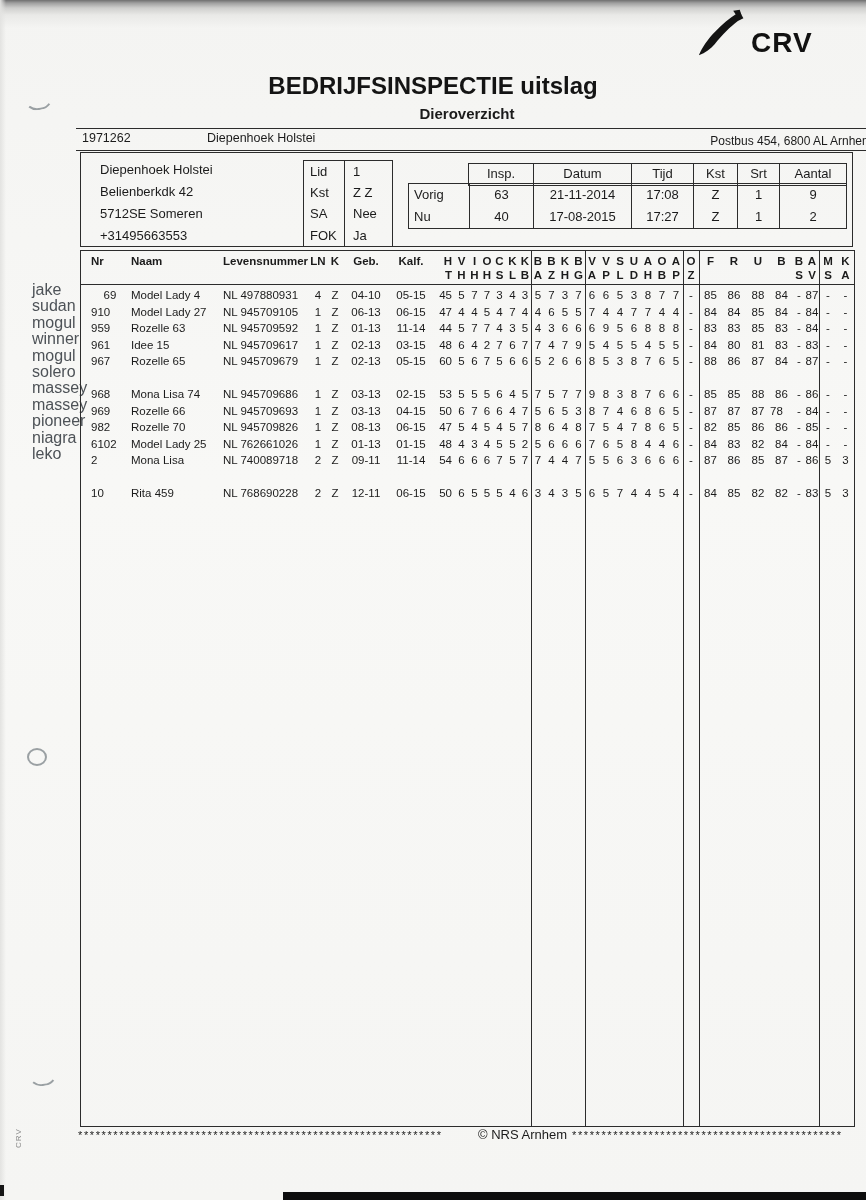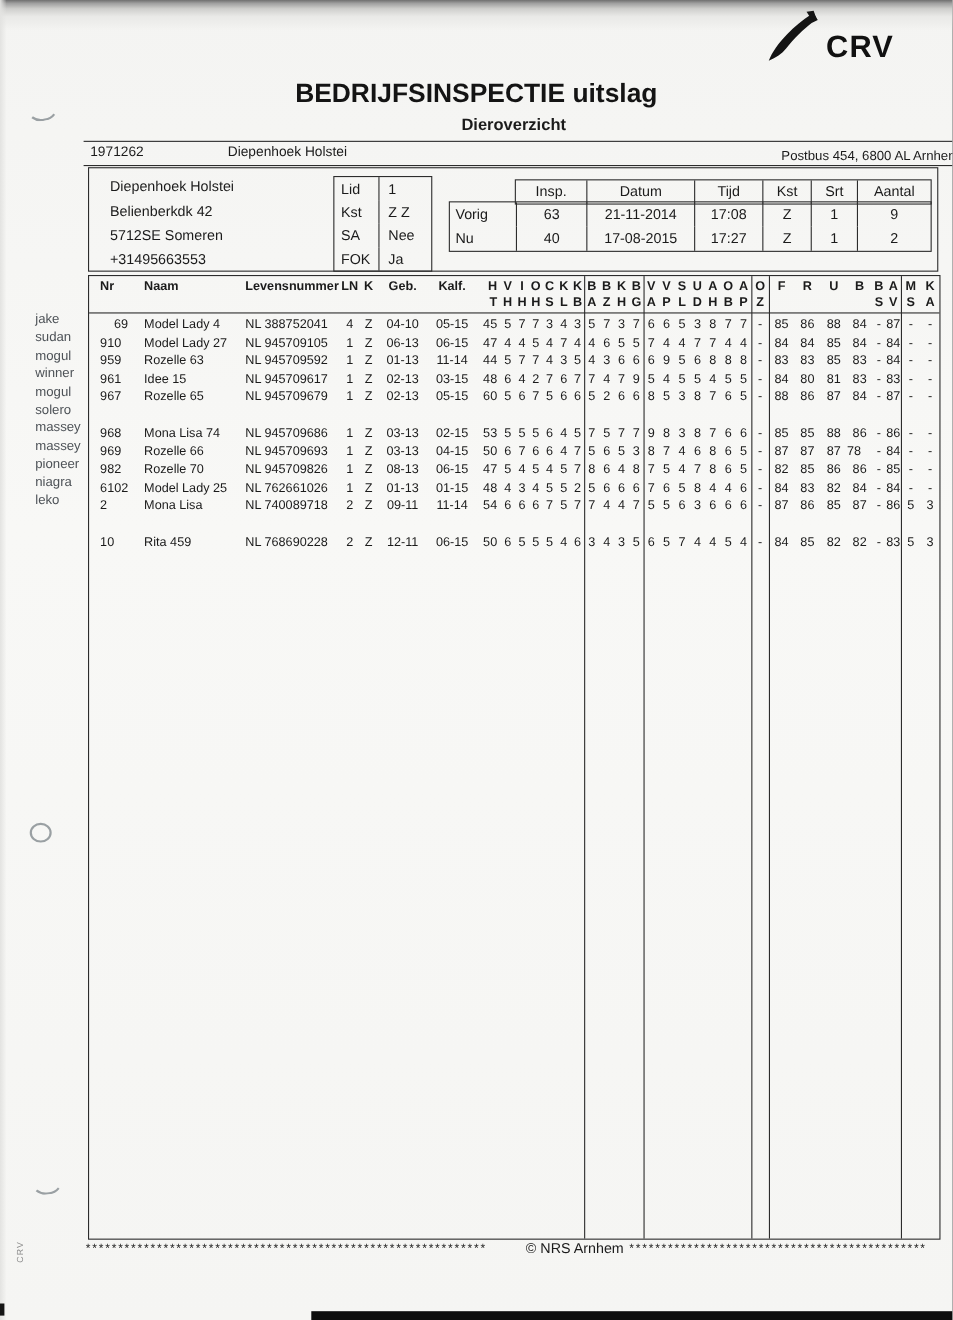--- a/index.html
+++ b/index.html
@@ -32,21 +32,21 @@
   .flag-label{width:41px;border-right:1px solid #2c2c2c;padding-left:6px;box-sizing:border-box;}
   .flag-value{padding-left:8px;}
   #insp-head{position:absolute;left:468px;top:163px;display:inline-flex;border:1px solid #2c2c2c;height:21px;}
   .insp-hcell{line-height:20px;text-align:center;font-size:13px;border-left:1px solid #2c2c2c;box-sizing:border-box;}
   .insp-hcell:first-child{border-left:none;}
   #insp-body{position:absolute;left:408px;top:183px;display:inline-flex;flex-direction:column;border:1px solid #2c2c2c;}
   .insp-row{display:flex;height:22px;line-height:22px;font-size:13px;}
   .insp-label{padding-left:5px;box-sizing:border-box;font-weight:bold;}
   .insp-cell{text-align:center;border-left:1px solid #2c2c2c;box-sizing:border-box;}
   
-  #notes{position:absolute;left:32px;top:282px;width:48px;font-size:12px;color:#4d5257;}
+  #notes{position:absolute;left:32px;top:282px;width:48px;font-size:16px;color:#4d5257;}
   .note{height:16.4px;line-height:16.4px;}
   
   #maintable{position:absolute;left:80px;top:250px;width:773px;height:875px;border:1px solid #2c2c2c;box-sizing:content-box;}
   #thead{position:absolute;left:0;top:3px;display:flex;}
   .th{box-sizing:border-box;font-weight:bold;font-size:11.5px;display:flex;flex-direction:column;}
   .thl{height:14px;line-height:14px;}
   .thead-rule{position:absolute;left:0;top:33px;width:100%;height:1px;background:#2c2c2c;}
   #rows{position:absolute;left:0;top:36px;width:100%;}
   .tr{display:flex;height:16.5px;}
   .td{box-sizing:border-box;font-size:11.5px;line-height:16.5px;white-space:nowrap;overflow:hidden;}
@@ -295,21 +295,21 @@
         <div class="th" style="width: 17px; text-align: center;">
           <div class="thl">K</div>
           <div class="thl">A</div>
         </div>
       </div>
     <div class="thead-rule"></div>
     <div id="rows">
         <div class="tr">
           <div class="td" style="width: 48px; text-align: center; padding-left: 10px;">69</div>
           <div class="td" style="width: 92px; text-align: left; padding-left: 2px;">Model Lady 4</div>
-          <div class="td" style="width: 88px; text-align: left; padding-left: 2px;">NL 388752041</div>
+          <div class="td" style="width: 88px; text-align: left; padding-left: 2px;">NL 497880931</div>
           <div class="td" style="width: 18px; text-align: center;">4</div>
           <div class="td" style="width: 16px; text-align: center;">Z</div>
           <div class="td" style="width: 46px; text-align: center;">04-10</div>
           <div class="td" style="width: 44px; text-align: center;">05-15</div>
           <div class="td" style="width: 22px; text-align: right; padding-right: 3px;">45</div>
           <div class="td" style="width: 13px; text-align: center;">5</div>
           <div class="td" style="width: 13px; text-align: center;">7</div>
           <div class="td" style="width: 12px; text-align: center;">7</div>
           <div class="td" style="width: 13px; text-align: center;">3</div>
           <div class="td" style="width: 13px; text-align: center;">4</div>

